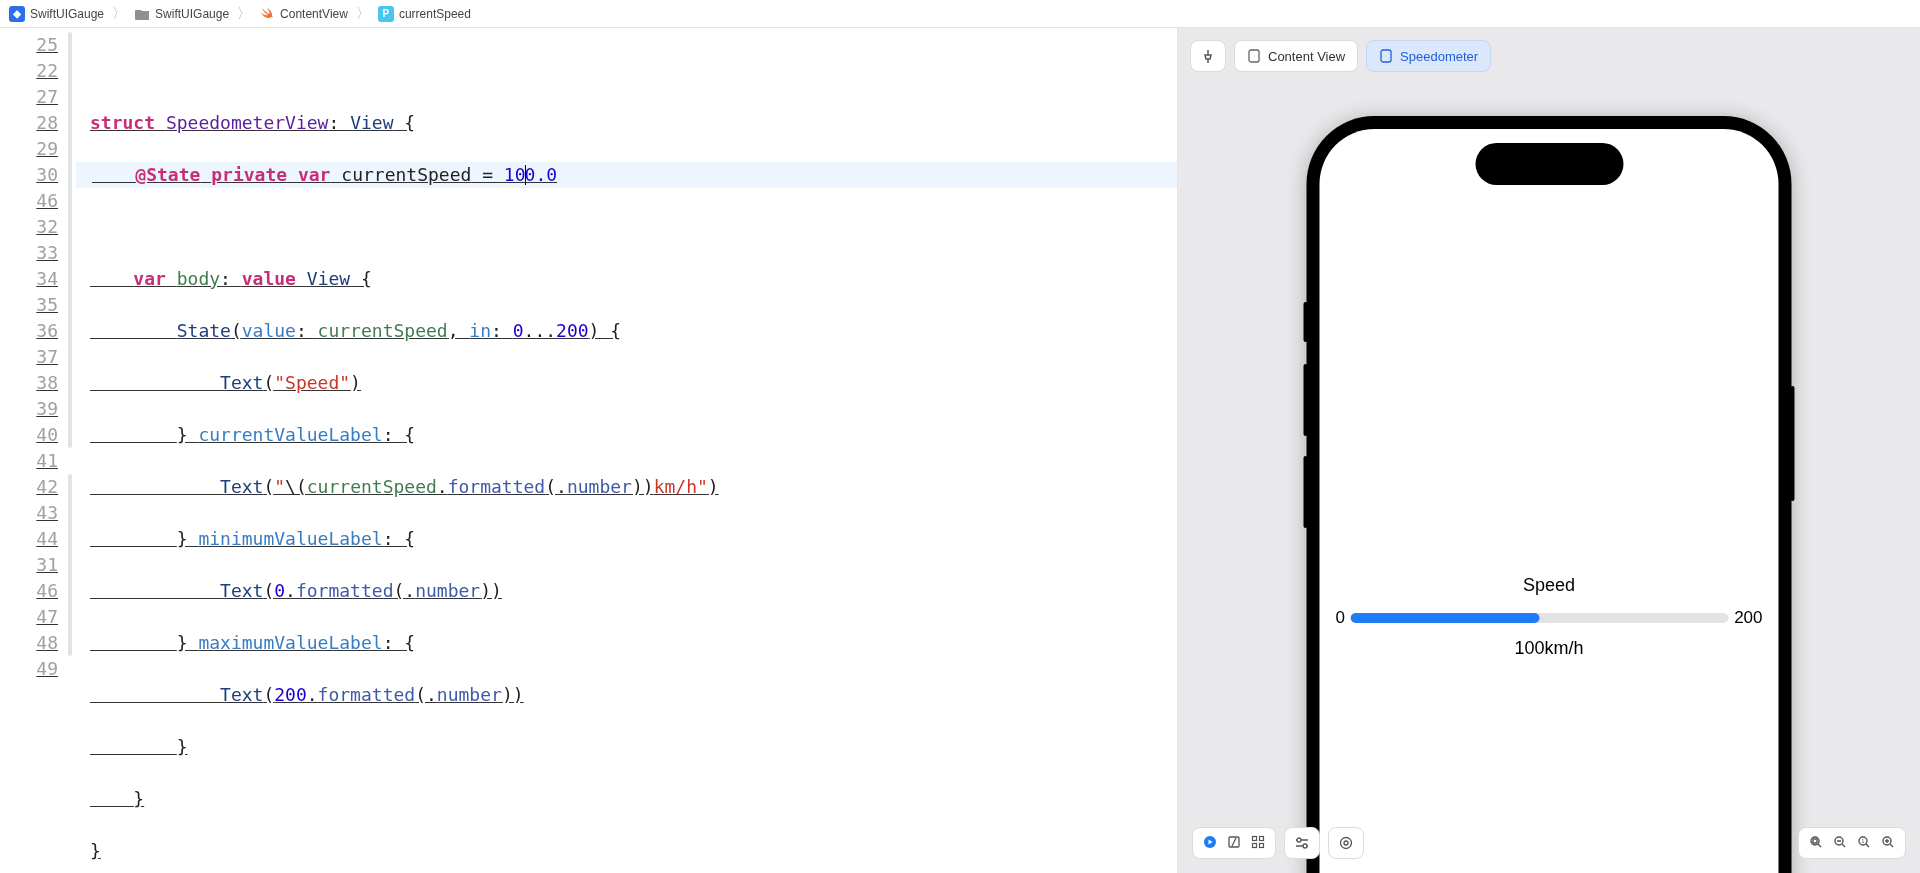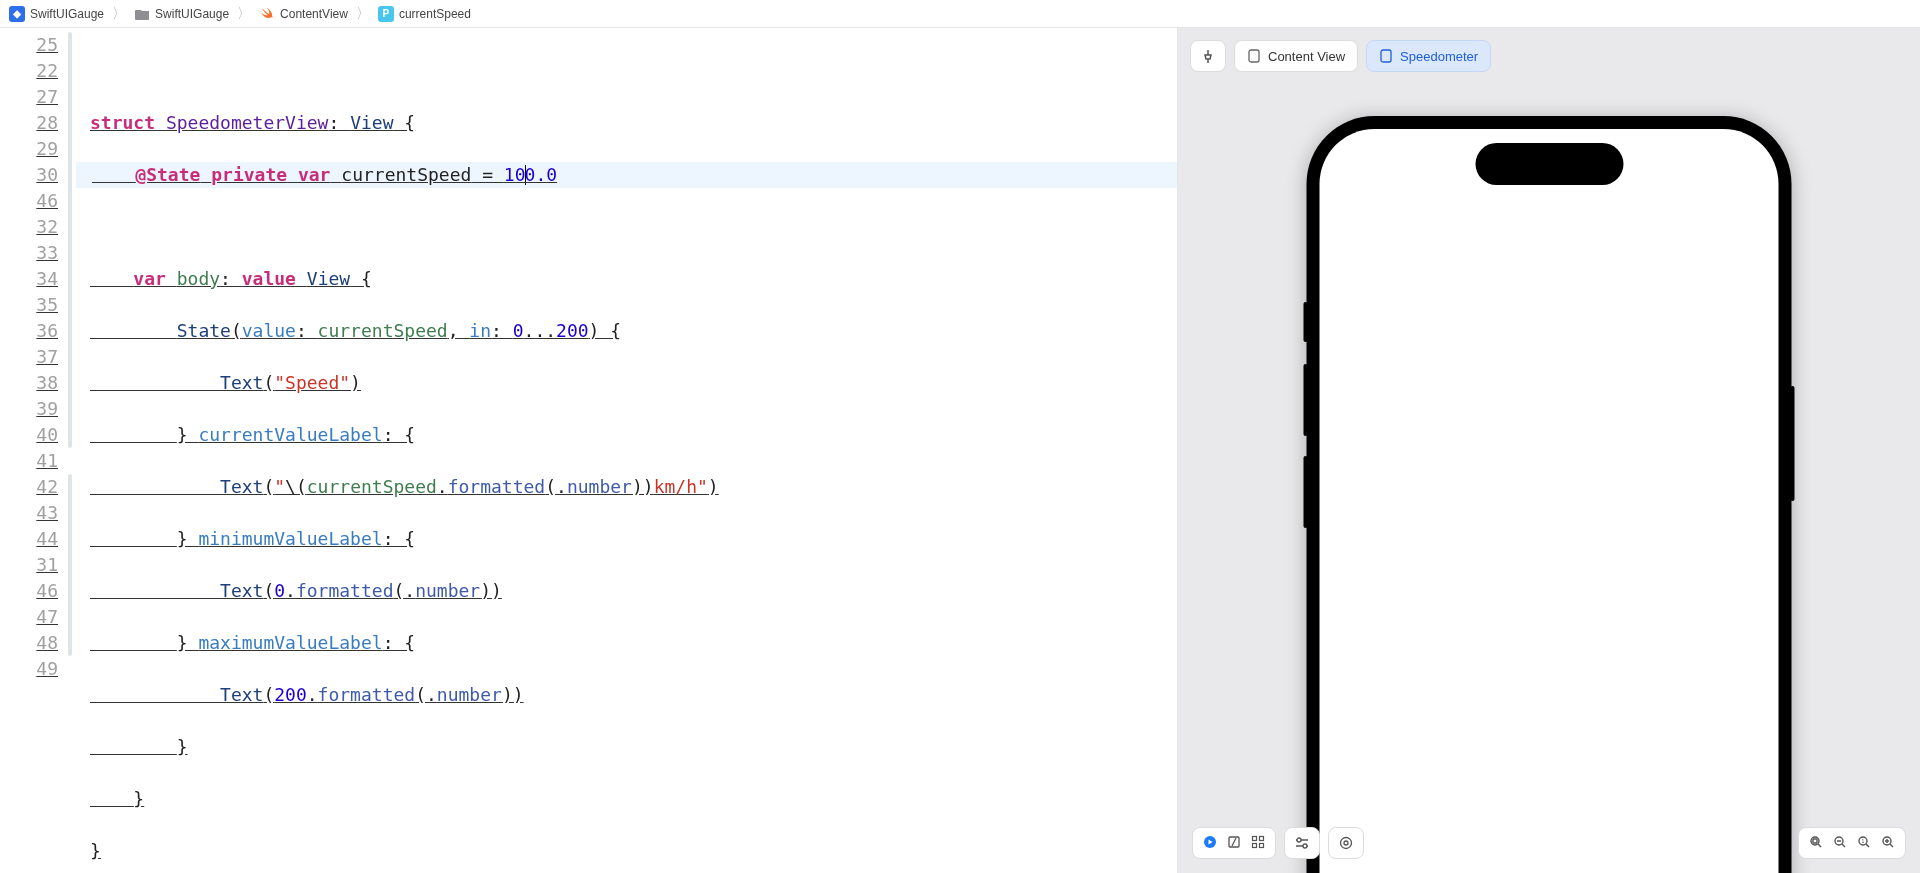--- a/index.html
+++ b/index.html
@@ -394,20 +394,31 @@
       </div>
     </div>
 
     <div class="iphone">
       <div class="iphone-side-btn side-left-1"></div>
       <div class="iphone-side-btn side-left-2"></div>
       <div class="iphone-side-btn side-left-3"></div>
       <div class="iphone-side-btn side-right"></div>
       <div class="iphone-screen">
         <div class="dynamic-island"></div>
+        <div class="gauge-wrap">
+          <div class="gauge-title">Speed</div>
+          <div class="gauge-row">
+            <div class="gauge-min">0</div>
+            <div class="gauge-bar">
+              <div class="gauge-fill"></div>
+            </div>
+            <div class="gauge-max">200</div>
+          </div>
+          <div class="gauge-current">100km/h</div>
+        </div>
       </div>
     </div>
 
     <div class="preview-bottom-left">
       <div class="pill">
         <span class="play-icon">
           <svg width="14" height="14" viewBox="0 0 14 14">
               <circle cx="7" cy="7" r="6" fill="#1f7bf6"></circle>
               <path fill="#fff" d="M5.5 4.5v5l4-2.5z"></path>
             </svg>

